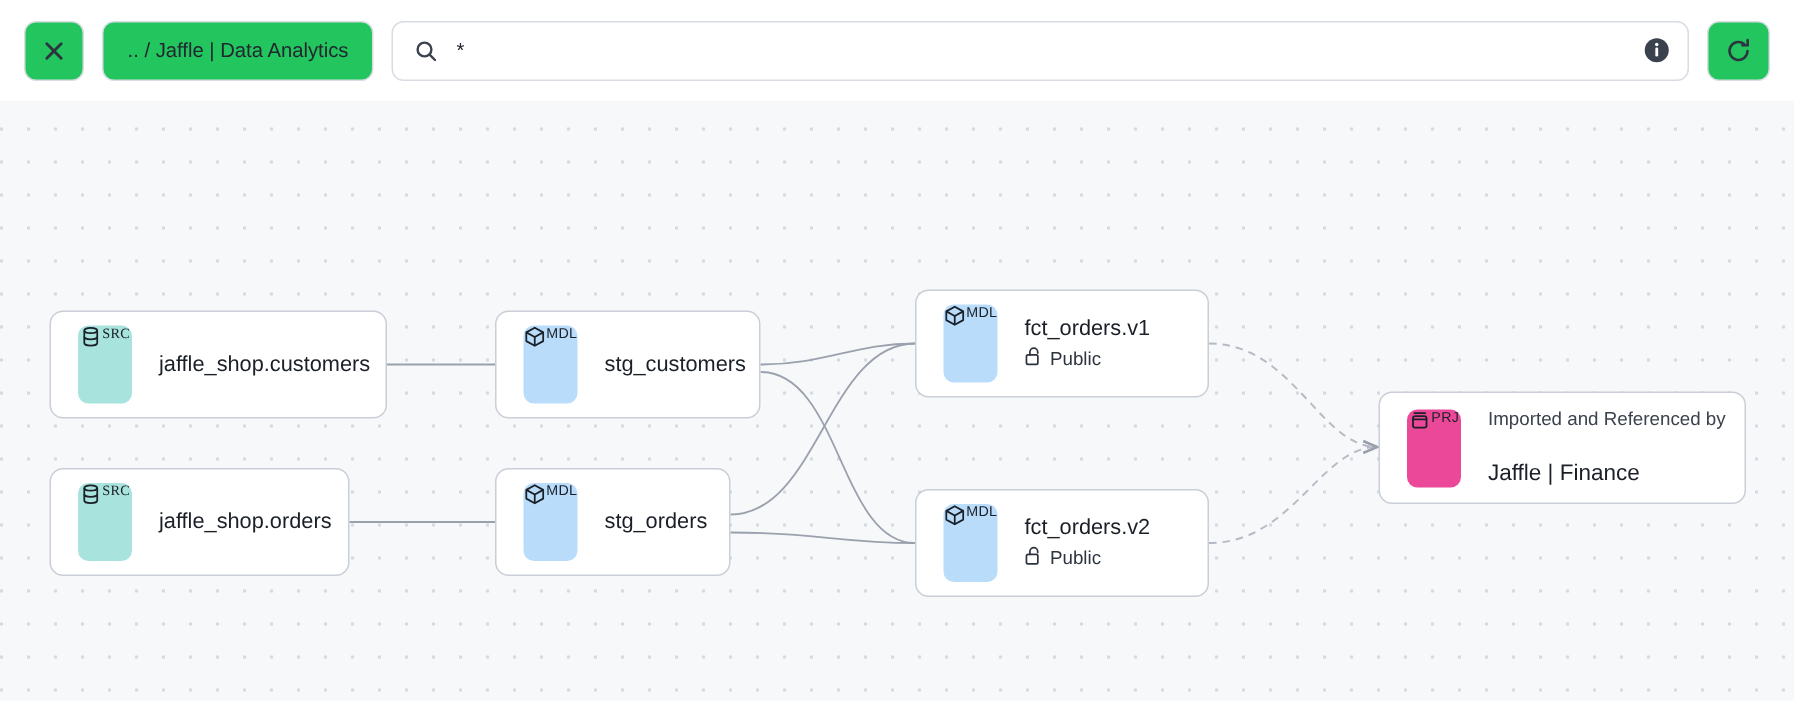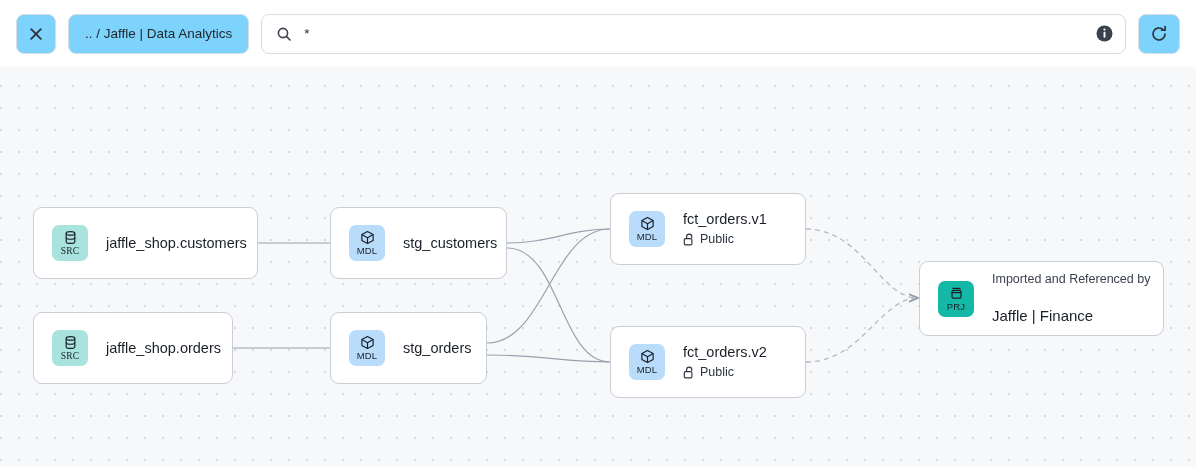--- a/index.html
+++ b/index.html
@@ -20,21 +20,21 @@
     display: flex; align-items: center;
     padding: 0 16px;
     gap: 12px;
     z-index: 20;
   }
 
   .hbtn {
     height: 40px;
     border: 1px solid #d8dce3;
     border-radius: 8px;
-    background: #7dd3fc;
+    background: #22c55e;
     display: flex; align-items: center; justify-content: center;
     cursor: pointer;
     color: #2d3440;
   }
 
   #close-btn { width: 40px; flex: 0 0 40px; }
   #refresh-btn { width: 42px; flex: 0 0 42px; }
 
   #breadcrumb {
     padding: 0 16px;
@@ -90,50 +90,50 @@
     border-radius: 9px;
     display: flex;
     align-items: center;
     padding-left: 18px;
     gap: 18px;
     cursor: pointer;
     z-index: 5;
   }
 
   .badge {
-    width: 36px; height: 36px;
+    width: 36px; height: 52px;
     border-radius: 7px;
     display: flex;
-    flex-direction: column;
-    align-items: center;
+    flex-direction: row;
+    align-items: flex-start;
     justify-content: center;
     gap: 0px;
     flex: 0 0 36px;
   }
   .badge-src { background: #a8e3dd; font-family: Liberation Serif, serif; }
   .badge-mdl { background: #b9dcfb; }
-  .badge-prj { background: #14b8a6; }
+  .badge-prj { background: #ec4899; }
   .badge-label {
     font-size: 9.5px;
     font-weight: 400;
     letter-spacing: .2px;
     color: #1b2028;
     line-height: 10px;
     margin-top: 1px;
   }
 
   .node-body { display: flex; flex-direction: column; justify-content: center; }
   .node-title {
     font-size: 14.5px;
     color: #1b2028;
     line-height: 19px;
     white-space: nowrap;
   }
   .node-sub {
-    display: flex; align-items: center; gap: 5px;
+    display: flex; align-items: flex-start; gap: 5px;
     font-size: 12.5px;
     color: #2d3440;
     line-height: 17px;
     margin-top: 2px;
   }
   .node-kicker {
     font-size: 12.5px;
     color: #3b424d;
     line-height: 16px;
     white-space: nowrap;

